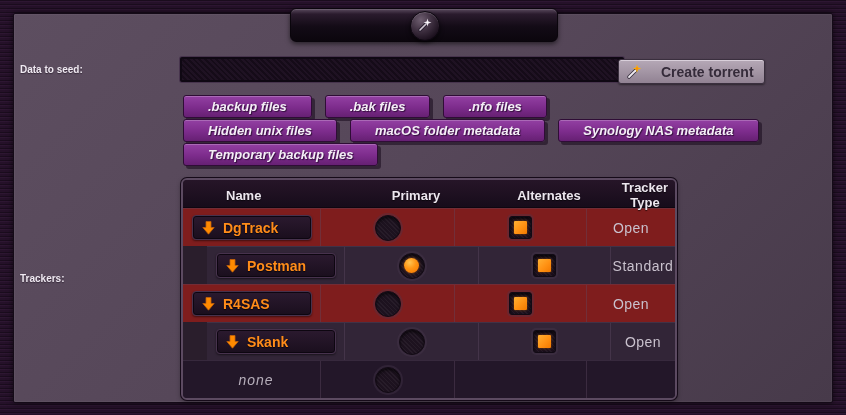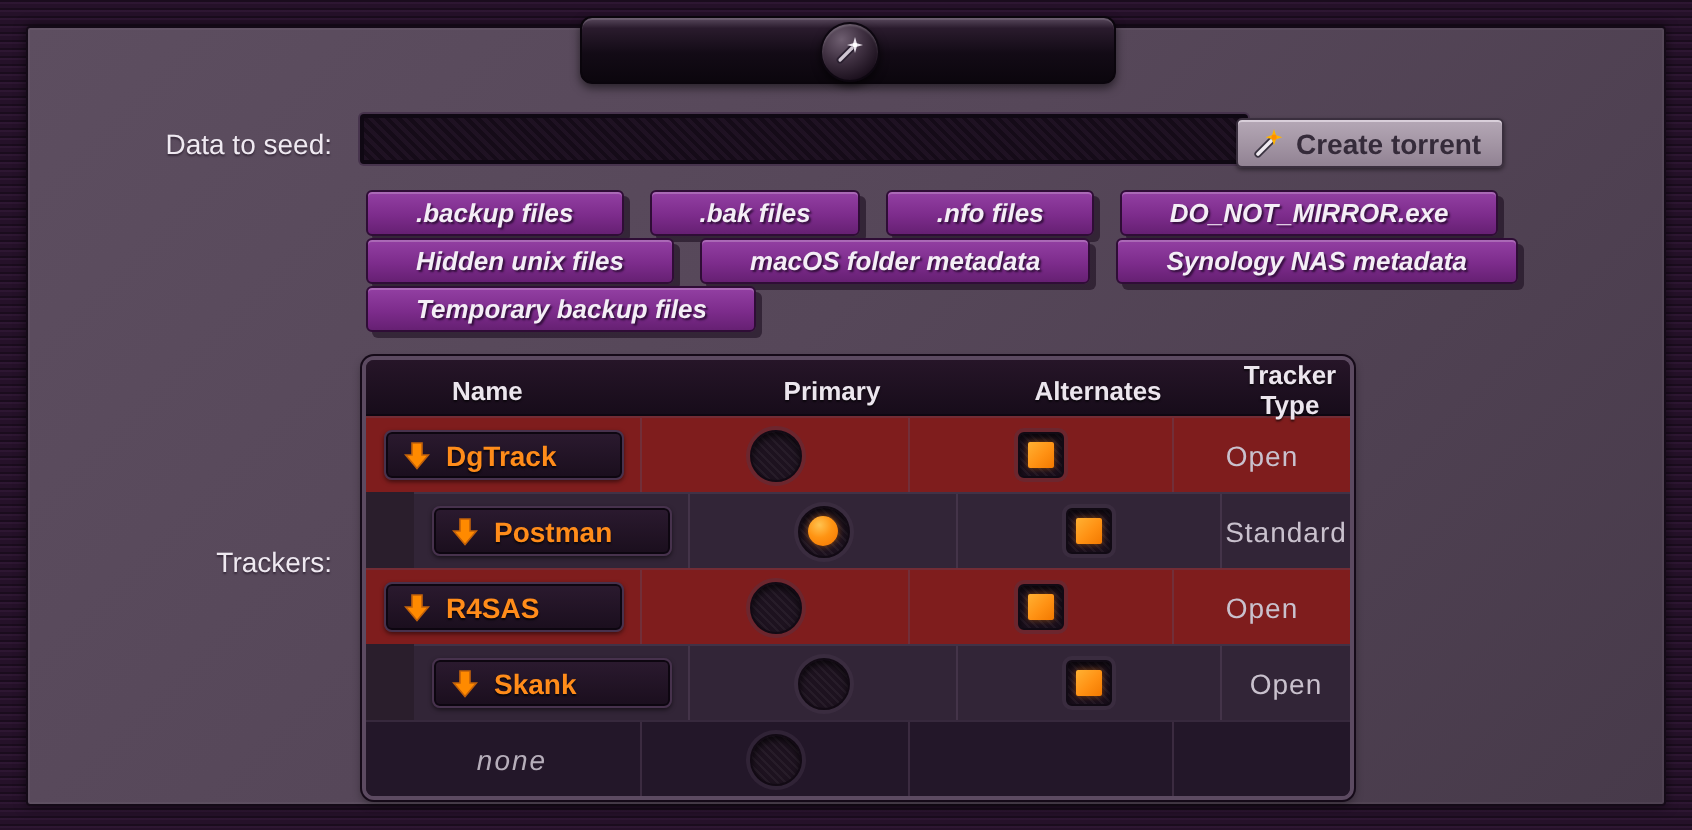--- a/index.html
+++ b/index.html
@@ -34,40 +34,40 @@
     position:absolute;left:119px;top:2px;width:28px;height:28px;border-radius:50%;
     background:radial-gradient(circle at 35% 28%,#6e5e70 0%,#403142 40%,#1a0f1c 78%);
     border:1px solid #0d0710;
     box-shadow:0 2px 4px rgba(0,0,0,.6), inset 0 1px 1px rgba(255,255,255,.18);
     cursor:pointer;
   }
   .orb svg{position:absolute;left:5px;top:4px;}
 
   
   .field-label{
-    position:absolute;left:20px;width:146px;text-align:right;
-    color:#efe9f1;font-size:14px;font-weight:400;
+    position:absolute;left:20px;width:146px;text-align:left;
+    color:#efe9f1;font-size:10px;font-weight:700;
     text-shadow:0 1px 1px rgba(20,8,24,.5);
   }
 
   
   .seed-input{
     position:absolute;left:180px;top:57px;width:424px;height:21px;
     background:
       repeating-linear-gradient(45deg, rgba(130,85,140,.09) 0 2px, rgba(0,0,0,0) 2px 4px),
       #150b18;
     border:2px solid #0f0813;
     box-shadow:0 0 0 1px #47344d;
     border-radius:2px;
     color:#e8e0ea;font-size:13px;padding:0 8px;
     font-family:"Liberation Sans", sans-serif;
   }
   .create-btn{
     position:absolute;left:618px;top:59px;height:25px;padding:0 10px 0 7px;
-    display:flex;align-items:center;gap:6px;
+    display:flex;align-items:center;gap:19px;
     background:linear-gradient(180deg,#b5a8b6 0%,#a294a3 55%,#918293 100%);
     border:1px solid #3a2f3e;border-radius:3px;
     box-shadow:inset 0 1px 0 #d9cfda, 0 1px 2px rgba(0,0,0,.45);
     color:#352b3a;font-size:14px;font-weight:700;
     font-family:"Liberation Sans", sans-serif;
     cursor:pointer;
   }
 
   
   .filters{position:absolute;left:183px;top:95px;width:560px;}
@@ -194,21 +194,20 @@
       <circle cx="11" cy="4.6" r="1.3" fill="#ff8f00"></circle>
     </svg>
     <span>Create torrent</span>
   </button>
 
   <div class="filters">
     <div class="chip-row">
       <span class="chip">.backup files</span>
       <span class="chip">.bak files</span>
       <span class="chip">.nfo files</span>
-      <span class="chip">DO_NOT_MIRROR.exe</span>
     </div>
     <div class="chip-row">
       <span class="chip">Hidden unix files</span>
       <span class="chip">macOS folder metadata</span>
       <span class="chip">Synology NAS metadata</span>
     </div>
     <div class="chip-row">
       <span class="chip">Temporary backup files</span>
     </div>
   </div>

